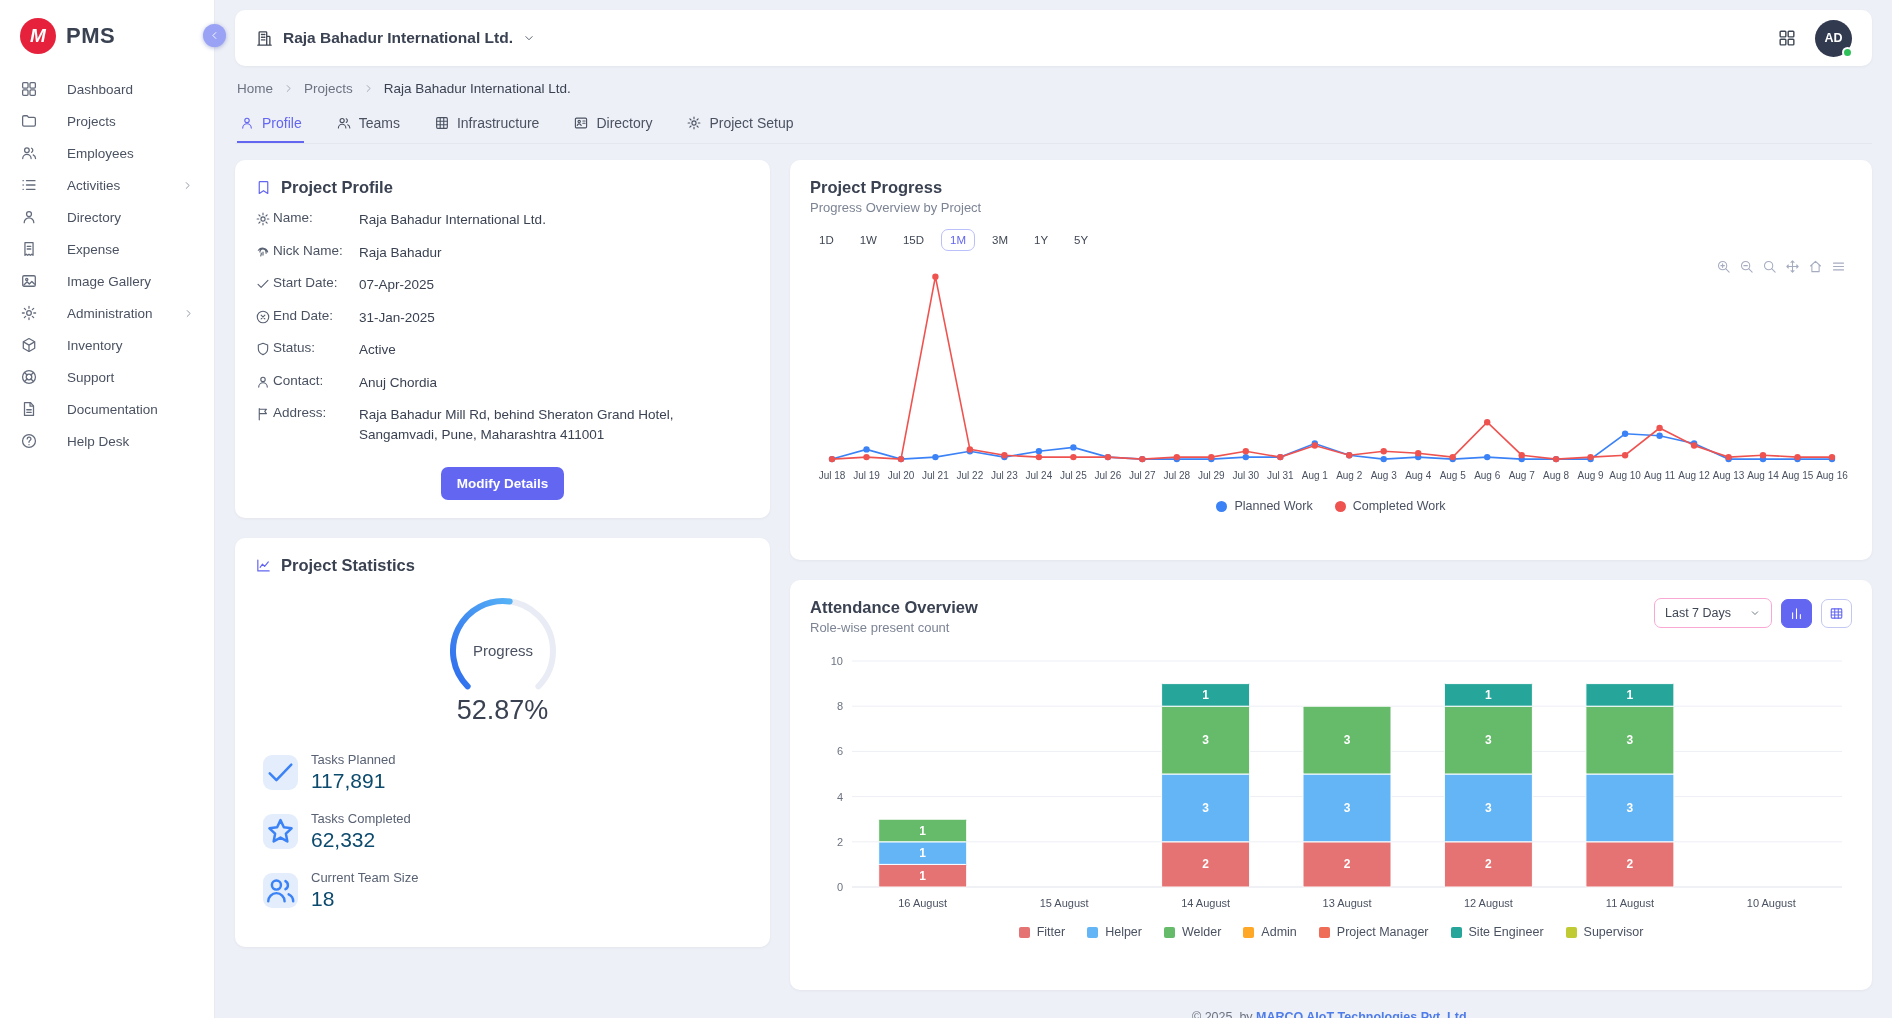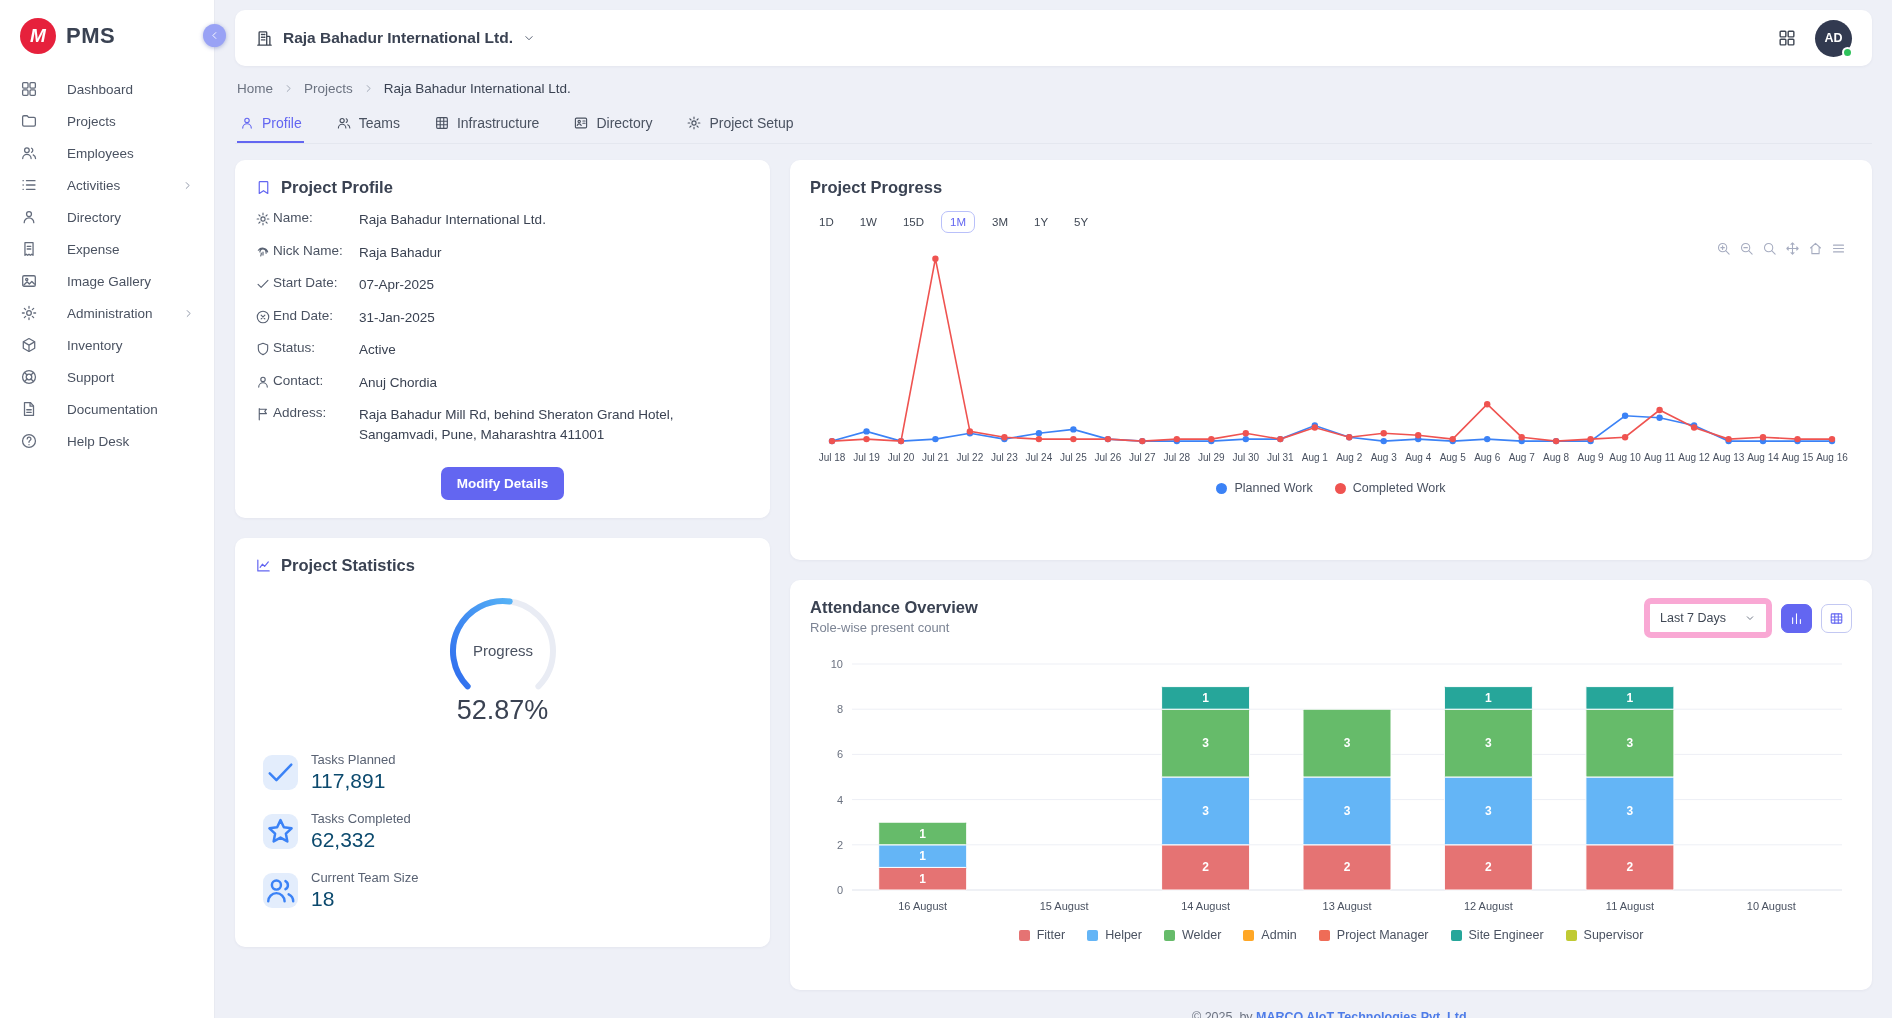--- a/index.html
+++ b/index.html
@@ -78,21 +78,21 @@
 .ylab{font-size:11px;fill:#6b7280;text-anchor:end}
 .seg-lab{font-size:12px;fill:#fff;text-anchor:middle;font-weight:bold}
 .chart-legend{display:flex;justify-content:center;gap:22px;margin-top:6px;flex-wrap:wrap}
 .leg-item{display:flex;align-items:center;gap:7px;font-size:12.5px;color:#4a5261;cursor:pointer}
 .leg-dot{width:11px;height:11px;border-radius:50%}
 .leg-sq{width:11px;height:11px;border-radius:2px}
 
 .attendance-card{min-height:410px}
 .att-head{display:flex;justify-content:space-between;align-items:flex-start}
 .att-controls{display:flex;gap:9px;align-items:center}
-.select{display:flex;align-items:center;gap:18px;border:6px solid #f9a8d4;border-radius:7px;padding:7px 10px;font-size:12.5px;color:#3f4754;cursor:pointer;background:#fff}
+.select{display:flex;align-items:center;gap:18px;border:1px solid #f9a8d4;border-radius:7px;padding:7px 10px;font-size:12.5px;color:#3f4754;cursor:pointer;background:#fff}
 .select .ic{width:12px;height:12px;color:#596273}
 .icon-btn{width:31px;height:29px;border-radius:7px;border:1px solid #c3c8f2;background:#fff;color:#6366f1;display:flex;align-items:center;justify-content:center;cursor:pointer}
 .icon-btn .ic{width:15px;height:15px}
 .icon-btn.active{background:#6366f1;border-color:#6366f1;color:#fff}
 #bar-chart{margin-top:14px}
 
 .footer{text-align:center;font-size:12.5px;color:#6b7280;padding:0 0 10px}
 .footer a{color:#4e7ce8;text-decoration:none;font-weight:bold;cursor:pointer}
 </style>
 </head>
@@ -482,20 +482,21 @@
                 <div class="stat-value">18</div>
               </div>
             </div>
           </div>
       </section>
     </div>
 
     <div class="col-right">
       <section class="card progress-card">
         <h2>Project Progress</h2>
+        <div class="card-sub">Progress Overview by Project</div>
         <div class="range-row" id="range-row">
             <button class="rng">1D</button>
             <button class="rng">1W</button>
             <button class="rng">15D</button>
             <button class="rng sel">1M</button>
             <button class="rng">3M</button>
             <button class="rng">1Y</button>
             <button class="rng">5Y</button>
           </div>
         <div class="chart-wrap">

